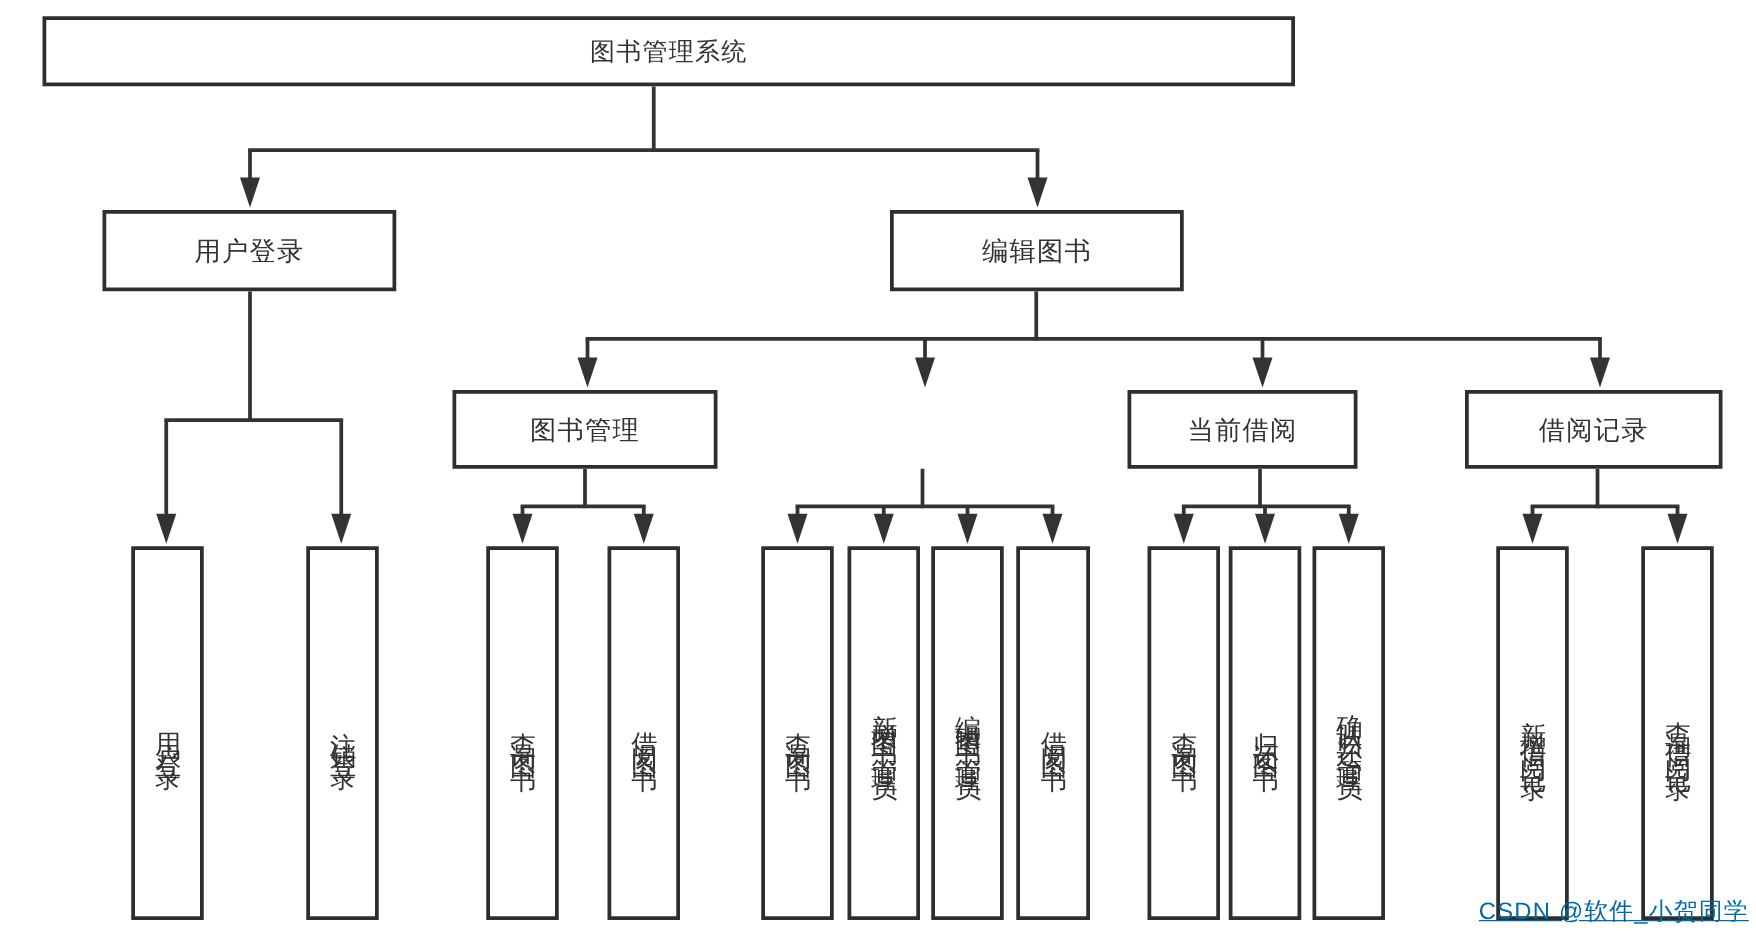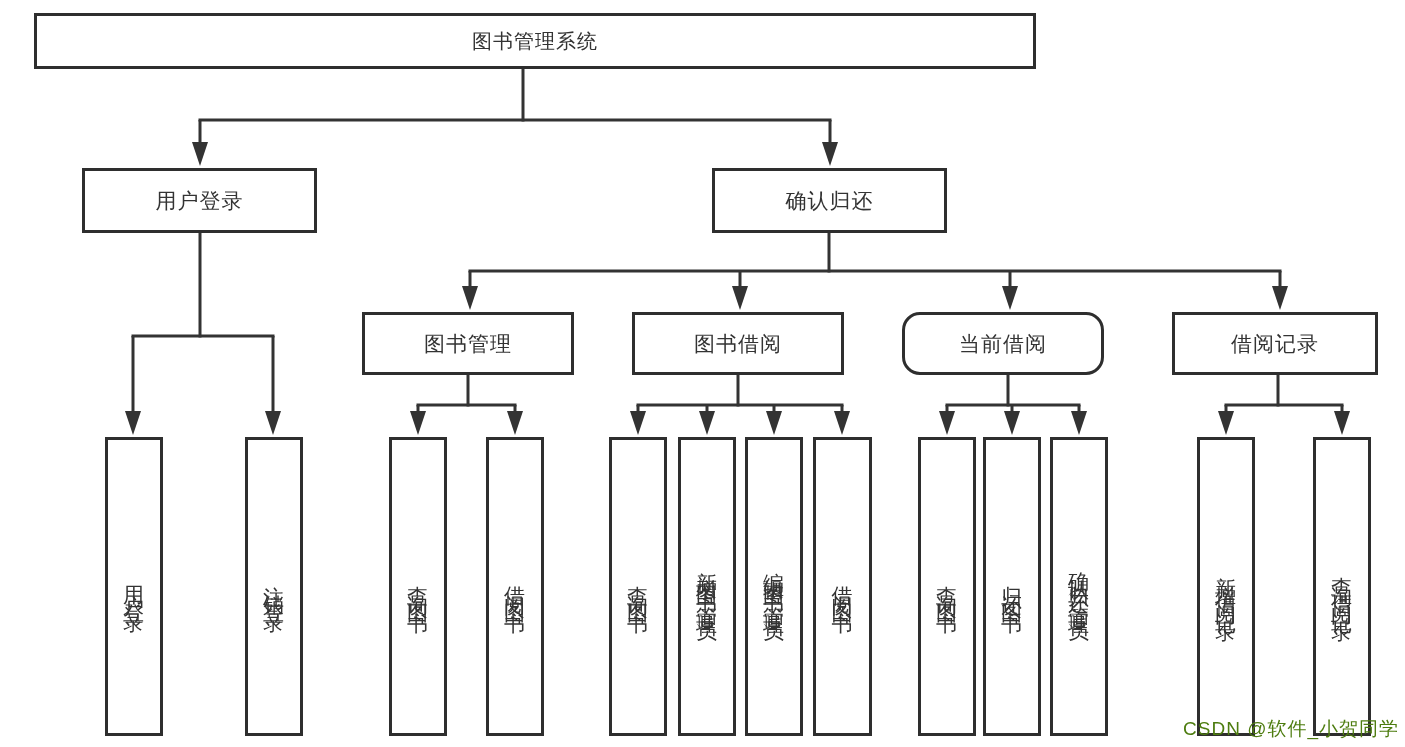--- a/index.html
+++ b/index.html
@@ -29,23 +29,24 @@
     text-orientation:mixed;
     letter-spacing:9px;
     font-size:21px;
     line-height:1;
   }
   .leaf.tight{letter-spacing:7px;}
   .watermark{
     position:absolute;
     right:6px;top:716px;
     z-index:3;
-    color:#4d7c0f;
+    color:#0369a1;
     font-size:19px;
     letter-spacing:1px;
+    text-decoration:underline;
   }
 </style>
 </head>
 <body>
 
 <div id="canvas">
 
   <svg id="wires" width="1405" height="747" viewBox="0 0 1405 747">
     <g stroke="#333333" stroke-width="3" fill="none">
 
@@ -111,25 +112,24 @@
       <polygon points="1012,435 1004,411 1020,411"></polygon>
       <polygon points="1079,435 1071,411 1087,411"></polygon>
       <polygon points="1226,435 1218,411 1234,411"></polygon>
       <polygon points="1342,435 1334,411 1350,411"></polygon>
     </g>
   </svg>
 
   <div class="node root" style="left:34px;top:13px;width:1002px;height:56px;">图书管理系统</div>
 
   <div class="node branch" style="left:82px;top:168px;width:235px;height:65px;">用户登录</div>
-  <div class="node branch" style="left:712px;top:168px;width:235px;height:65px;">确认归还</div>
+  <div class="node branch" style="left:712px;top:168px;width:235px;height:65px;">编辑图书</div>
 
   <div class="node branch" style="left:362px;top:312px;width:212px;height:63px;">图书管理</div>
-  <div class="node branch" style="left:632px;top:312px;width:212px;height:63px;">图书借阅</div>
-  <div class="node branch" style="left:902px;top:312px;width:202px;height:63px;border-radius:18px;">当前借阅</div>
+  <div class="node branch" style="left:902px;top:312px;width:184px;height:63px;">当前借阅</div>
   <div class="node branch" style="left:1172px;top:312px;width:206px;height:63px;">借阅记录</div>
 
   <div class="node leaf" style="left:105px;top:437px;width:58px;height:299px;">用户登录</div>
   <div class="node leaf" style="left:245px;top:437px;width:58px;height:299px;">注销登录</div>
 
   <div class="node leaf" style="left:389px;top:437px;width:58px;height:299px;">查询图书</div>
   <div class="node leaf" style="left:486px;top:437px;width:58px;height:299px;">借阅图书</div>
 
   <div class="node leaf" style="left:609px;top:437px;width:58px;height:299px;">查询图书</div>
   <div class="node leaf tight" style="left:678px;top:437px;width:58px;height:299px;">新增图书（管理员）</div>

